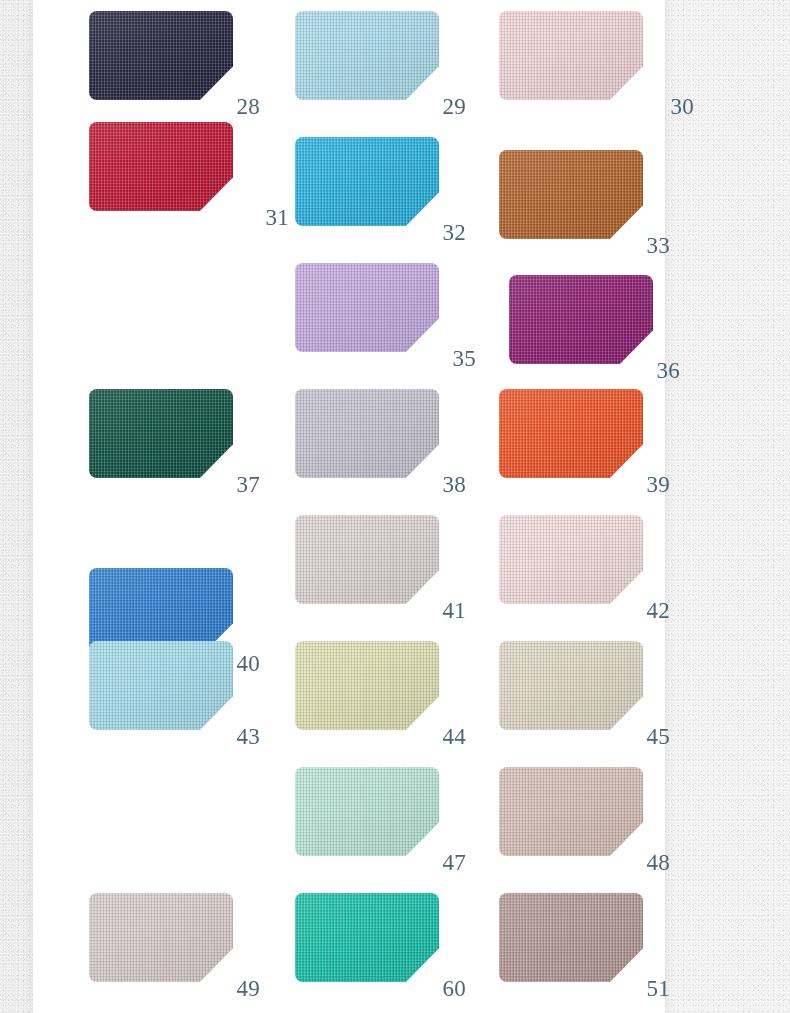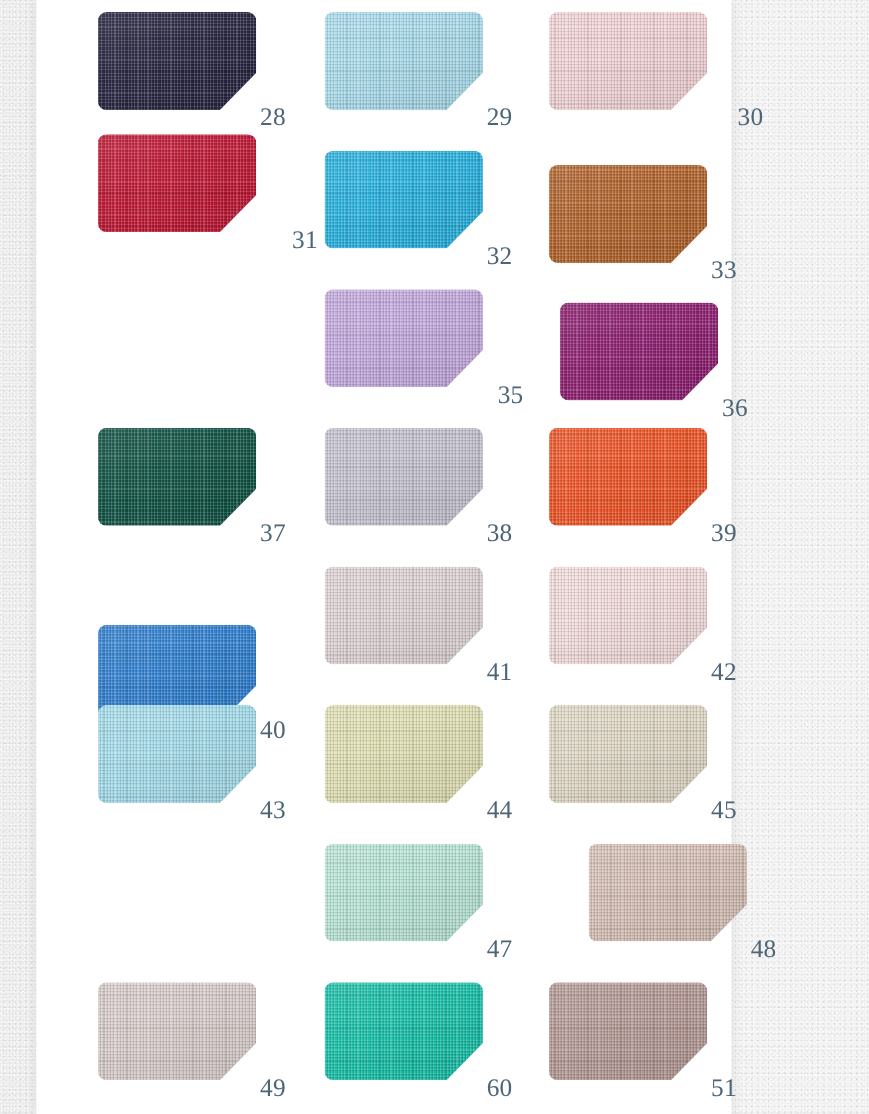--- a/index.html
+++ b/index.html
@@ -192,21 +192,21 @@
         <div class="swatch-number">44</div>
       </div>
       <div class="swatch-cell" style="left: 466px; top: 641px;">
         <div class="swatch-chip" title="cream-beige" style="background-color: rgb(224, 216, 198);"></div>
         <div class="swatch-number">45</div>
       </div>
       <div class="swatch-cell" style="left: 262px; top: 767px;">
         <div class="swatch-chip" title="mint-green" style="background-color: rgb(185, 230, 214);"></div>
         <div class="swatch-number">47</div>
       </div>
-      <div class="swatch-cell" style="left: 466px; top: 767px; margin-left: 36px;">
+      <div class="swatch-cell" style="left: 466px; top: 767px;">
         <div class="swatch-chip" title="taupe-rose" style="background-color: rgb(214, 192, 182);"></div>
         <div class="swatch-number">48</div>
       </div>
       <div class="swatch-cell" style="left: 56px; top: 893px;">
         <div class="swatch-chip" title="pale-pink-grey" style="background-color: rgb(216, 205, 203);"></div>
         <div class="swatch-number">49</div>
       </div>
       <div class="swatch-cell" style="left: 262px; top: 893px;">
         <div class="swatch-chip" title="turquoise-teal" style="background-color: rgb(23, 192, 168);"></div>
         <div class="swatch-number">60</div>

